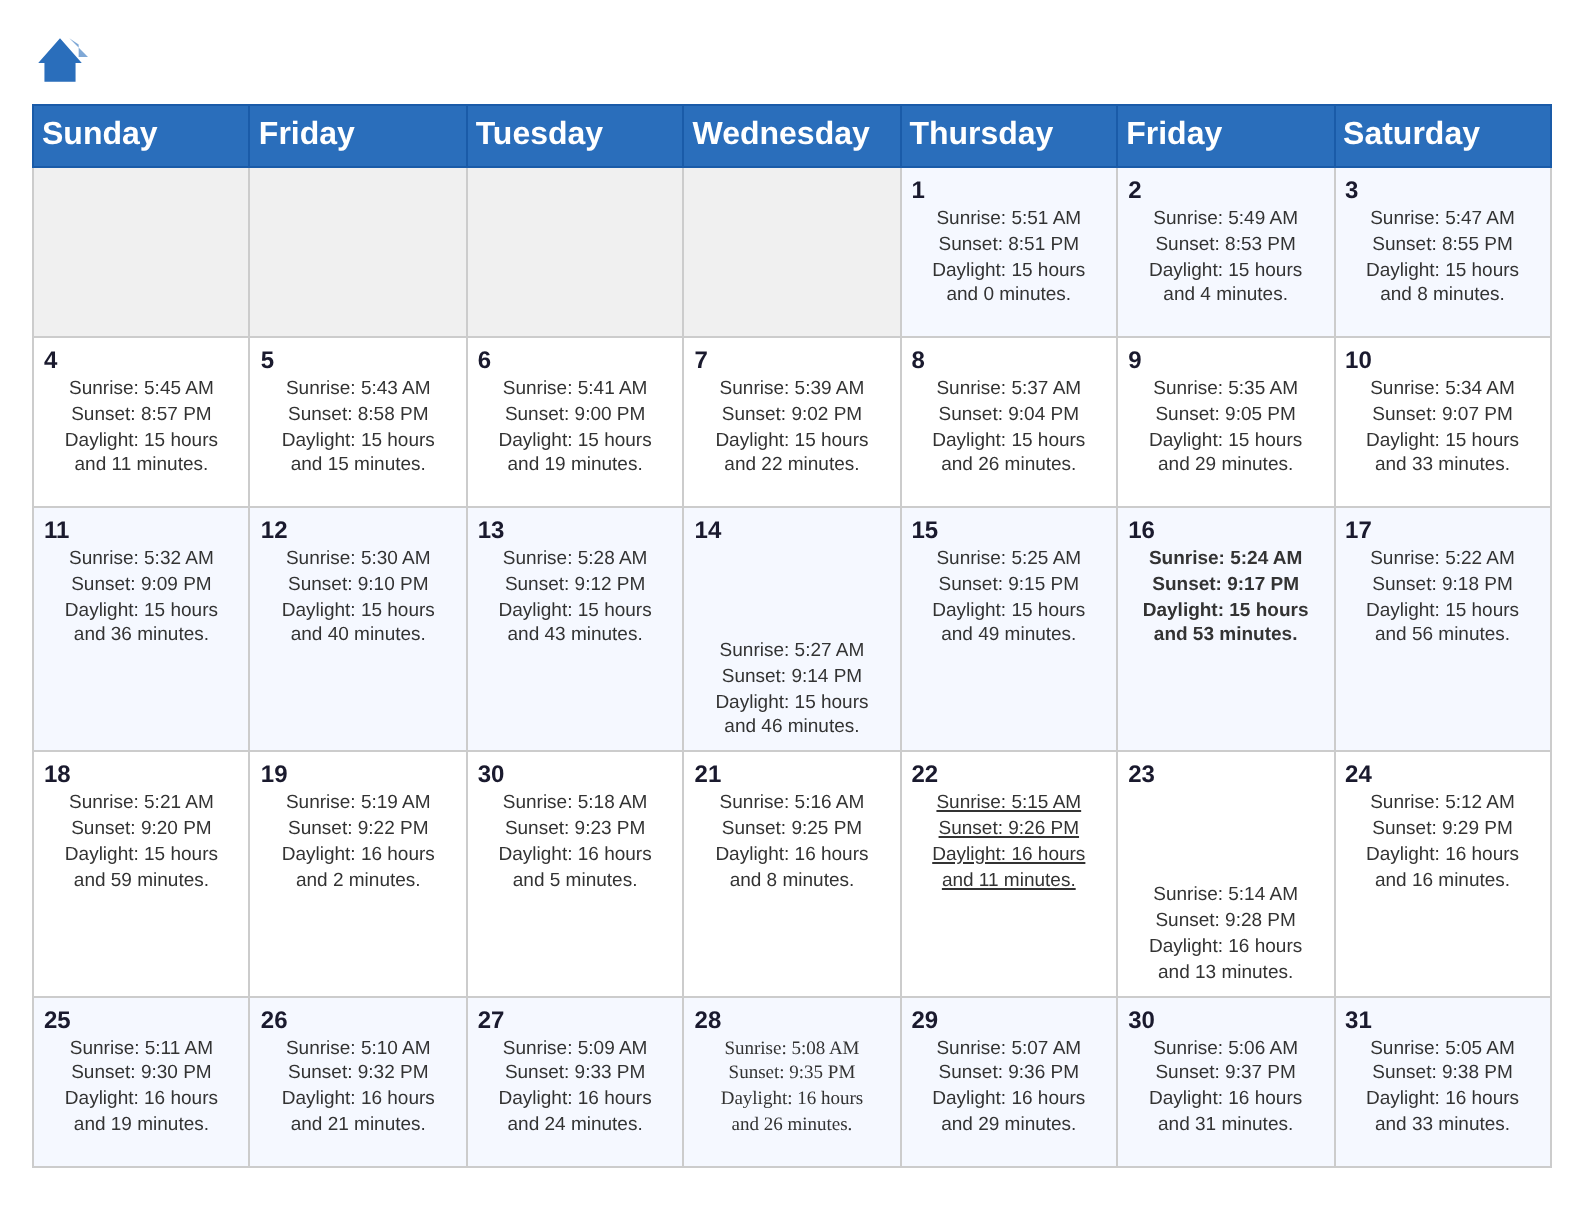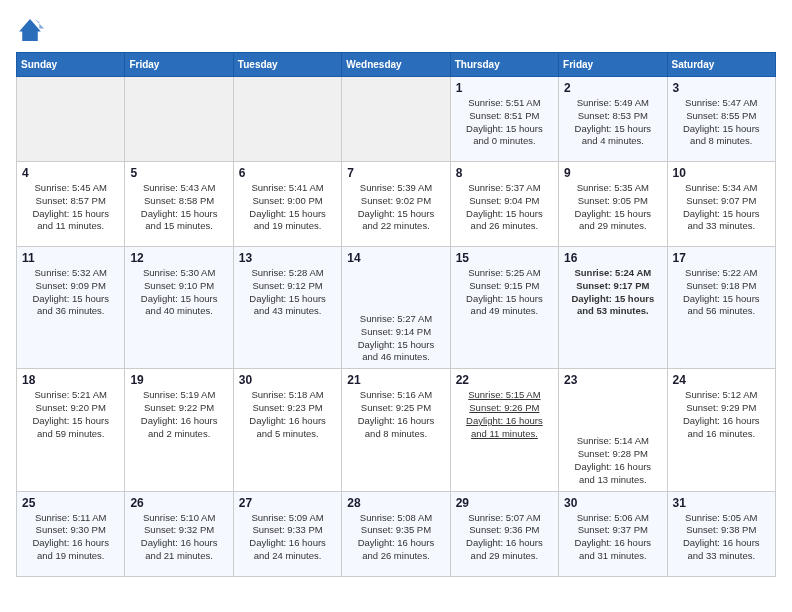--- a/index.html
+++ b/index.html
@@ -45,21 +45,21 @@
       color: #333;
     }
     table {
       width: 100%;
       border-collapse: collapse;
       table-layout: fixed;
     }
     thead th {
       background: #2a6ebb;
       color: #fff;
-      font-size: 10px;
+      font-size: 16px;
       font-weight: bold;
       padding: 6px 4px;
       text-align: left;
       border: 1px solid #1a5ba8;
     }
     tbody td {
       vertical-align: top;
       border: 1px solid #ccc;
       padding: 4px 5px;
       font-size: 10px;
@@ -317,21 +317,21 @@
         </td>
         <td>
           <span class="day-number">27</span>
           <div class="day-info" style="white-space: pre-line;">Sunrise: 5:09 AM
 Sunset: 9:33 PM
 Daylight: 16 hours
 and 24 minutes.</div>
         </td>
         <td>
           <span class="day-number">28</span>
-          <div class="day-info" style="white-space: pre-line;">Sunrise: 5:08 AM
+          <div class="day-info" style="white-space: pre-line; font-family: Liberation Serif, serif;">Sunrise: 5:08 AM
 Sunset: 9:35 PM
 Daylight: 16 hours
 and 26 minutes.</div>
         </td>
         <td>
           <span class="day-number">29</span>
           <div class="day-info" style="white-space: pre-line;">Sunrise: 5:07 AM
 Sunset: 9:36 PM
 Daylight: 16 hours
 and 29 minutes.</div>

